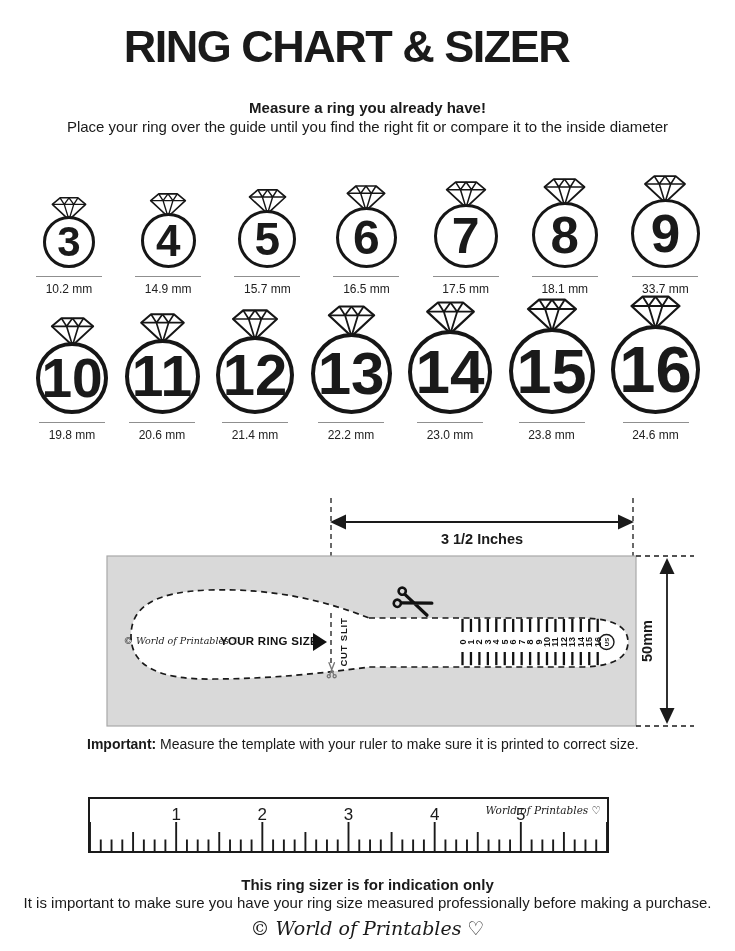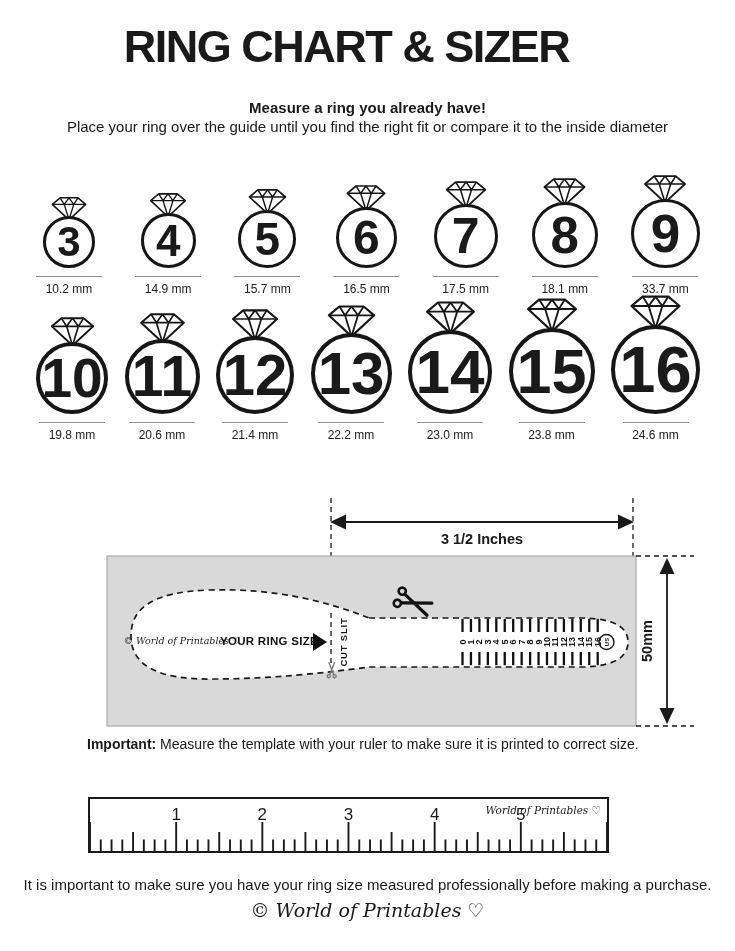--- a/index.html
+++ b/index.html
@@ -366,15 +366,16 @@
       <line x1="517" x2="517" y1="52" y2="23" stroke="#1a1a1a" stroke-width="1.9"></line>
       <text x="86.16666666666667" y="21" text-anchor="middle" font-size="17" fill="#1a1a1a">1</text>
       <text x="172.33333333333334" y="21" text-anchor="middle" font-size="17" fill="#1a1a1a">2</text>
       <text x="258.5" y="21" text-anchor="middle" font-size="17" fill="#1a1a1a">3</text>
       <text x="344.6666666666667" y="21" text-anchor="middle" font-size="17" fill="#1a1a1a">4</text>
       <text x="430.83333333333337" y="21" text-anchor="middle" font-size="17" fill="#1a1a1a">5</text>
     </svg>
 </div>
 
 <div class="abs" id="footer">
+  <div class="b">This ring sizer is for indication only</div>
   <div>It is important to make sure you have your ring size measured professionally before making a purchase.</div>
   <div id="footer-brand" class="script">© World of Printables ♡</div>
 </div>
 
 </body></html>

